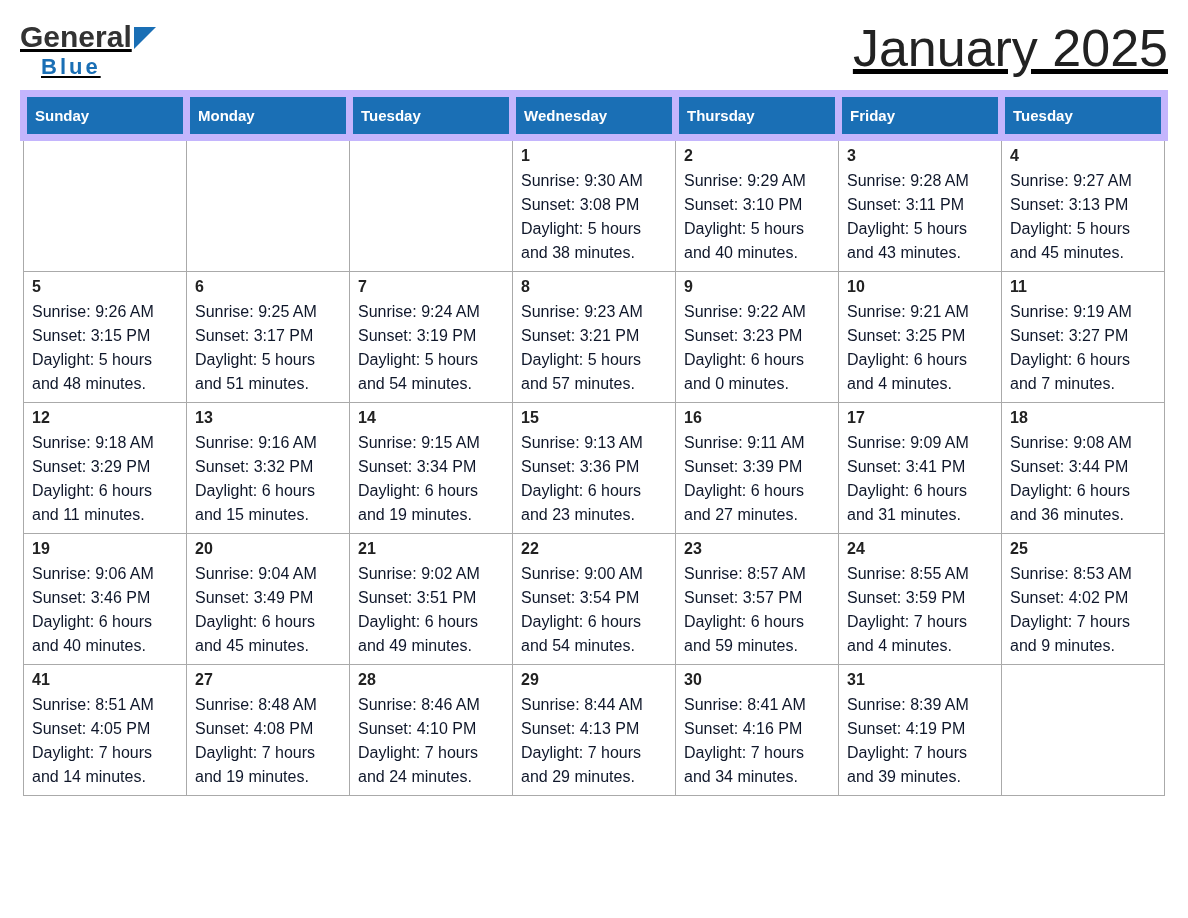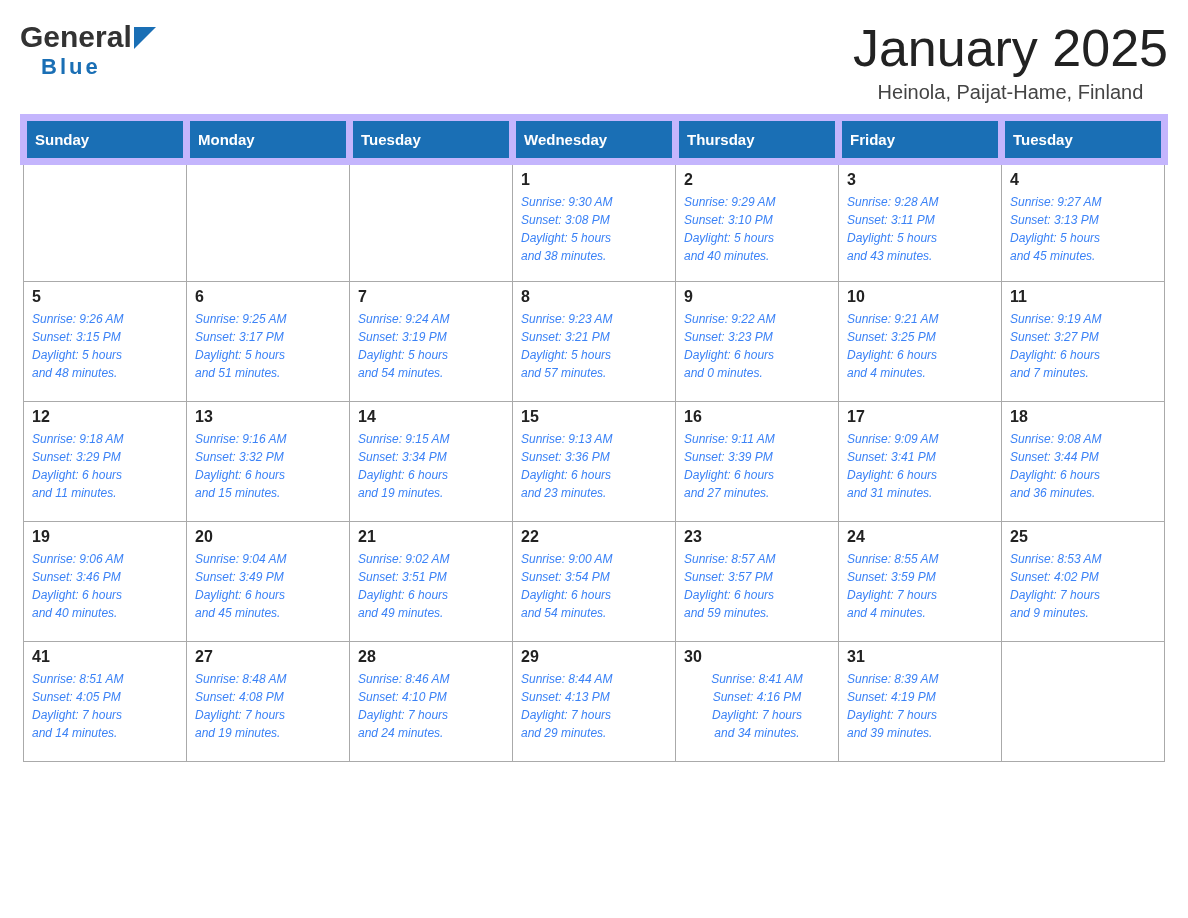--- a/index.html
+++ b/index.html
@@ -8,20 +8,21 @@
       background: #fff;
       padding: 20px;
       width: 1188px;
       min-height: 918px;
     }
     .header {
       display: flex;
       justify-content: space-between;
       align-items: flex-start;
       margin-bottom: 10px;
+      text-decoration: underline;
     }
     .logo {
       display: flex;
       flex-direction: column;
       align-items: flex-start;
     }
     .title-section {
       text-align: center;
     }
     .month-title {
@@ -61,24 +62,23 @@
       background: #fff;
     }
     .day-number {
       font-size: 16px;
       font-weight: bold;
       color: #222;
       display: block;
       margin-bottom: 4px;
     }
     .day-info {
-      font-size: 12px;
-      color: #3b82f6;
+      font-size: 16px;
+      color: #0f172a;
       line-height: 1.5;
-      font-style: italic;
     }
     .logo-wrapper {
       display: flex;
       align-items: center;
     }
     .logo-general {
       font-size: 30px;
       font-weight: bold;
       color: #333;
     }
@@ -100,21 +100,20 @@
     <div class="logo-wrapper">
       <span class="logo-general">General</span>
       <svg width="22" height="22" viewBox="0 0 22 22" style="margin-left:2px; margin-top:2px;">
         <polygon points="0,0 22,0 0,22" fill="#1a6fb5"></polygon>
       </svg>
     </div>
     <span class="logo-blue-text">Blue</span>
   </div>
   <div class="title-section">
     <div class="month-title">January 2025</div>
-    <div class="location">Heinola, Paijat-Hame, Finland</div>
   </div>
 </div>
 
 <table class="calendar">
   <thead>
     <tr>
     <th>Sunday</th>
         <th>Monday</th>
         <th>Tuesday</th>
         <th>Wednesday</th>
@@ -334,21 +333,21 @@
         </td>
         <td>
           <span class="day-number">29</span>
           <div class="day-info" style="white-space: pre-line;">Sunrise: 8:44 AM
 Sunset: 4:13 PM
 Daylight: 7 hours
 and 29 minutes.</div>
         </td>
         <td>
           <span class="day-number">30</span>
-          <div class="day-info" style="white-space: pre-line; text-align: center;">Sunrise: 8:41 AM
+          <div class="day-info" style="white-space: pre-line;">Sunrise: 8:41 AM
 Sunset: 4:16 PM
 Daylight: 7 hours
 and 34 minutes.</div>
         </td>
         <td>
           <span class="day-number">31</span>
           <div class="day-info" style="white-space: pre-line;">Sunrise: 8:39 AM
 Sunset: 4:19 PM
 Daylight: 7 hours
 and 39 minutes.</div>

